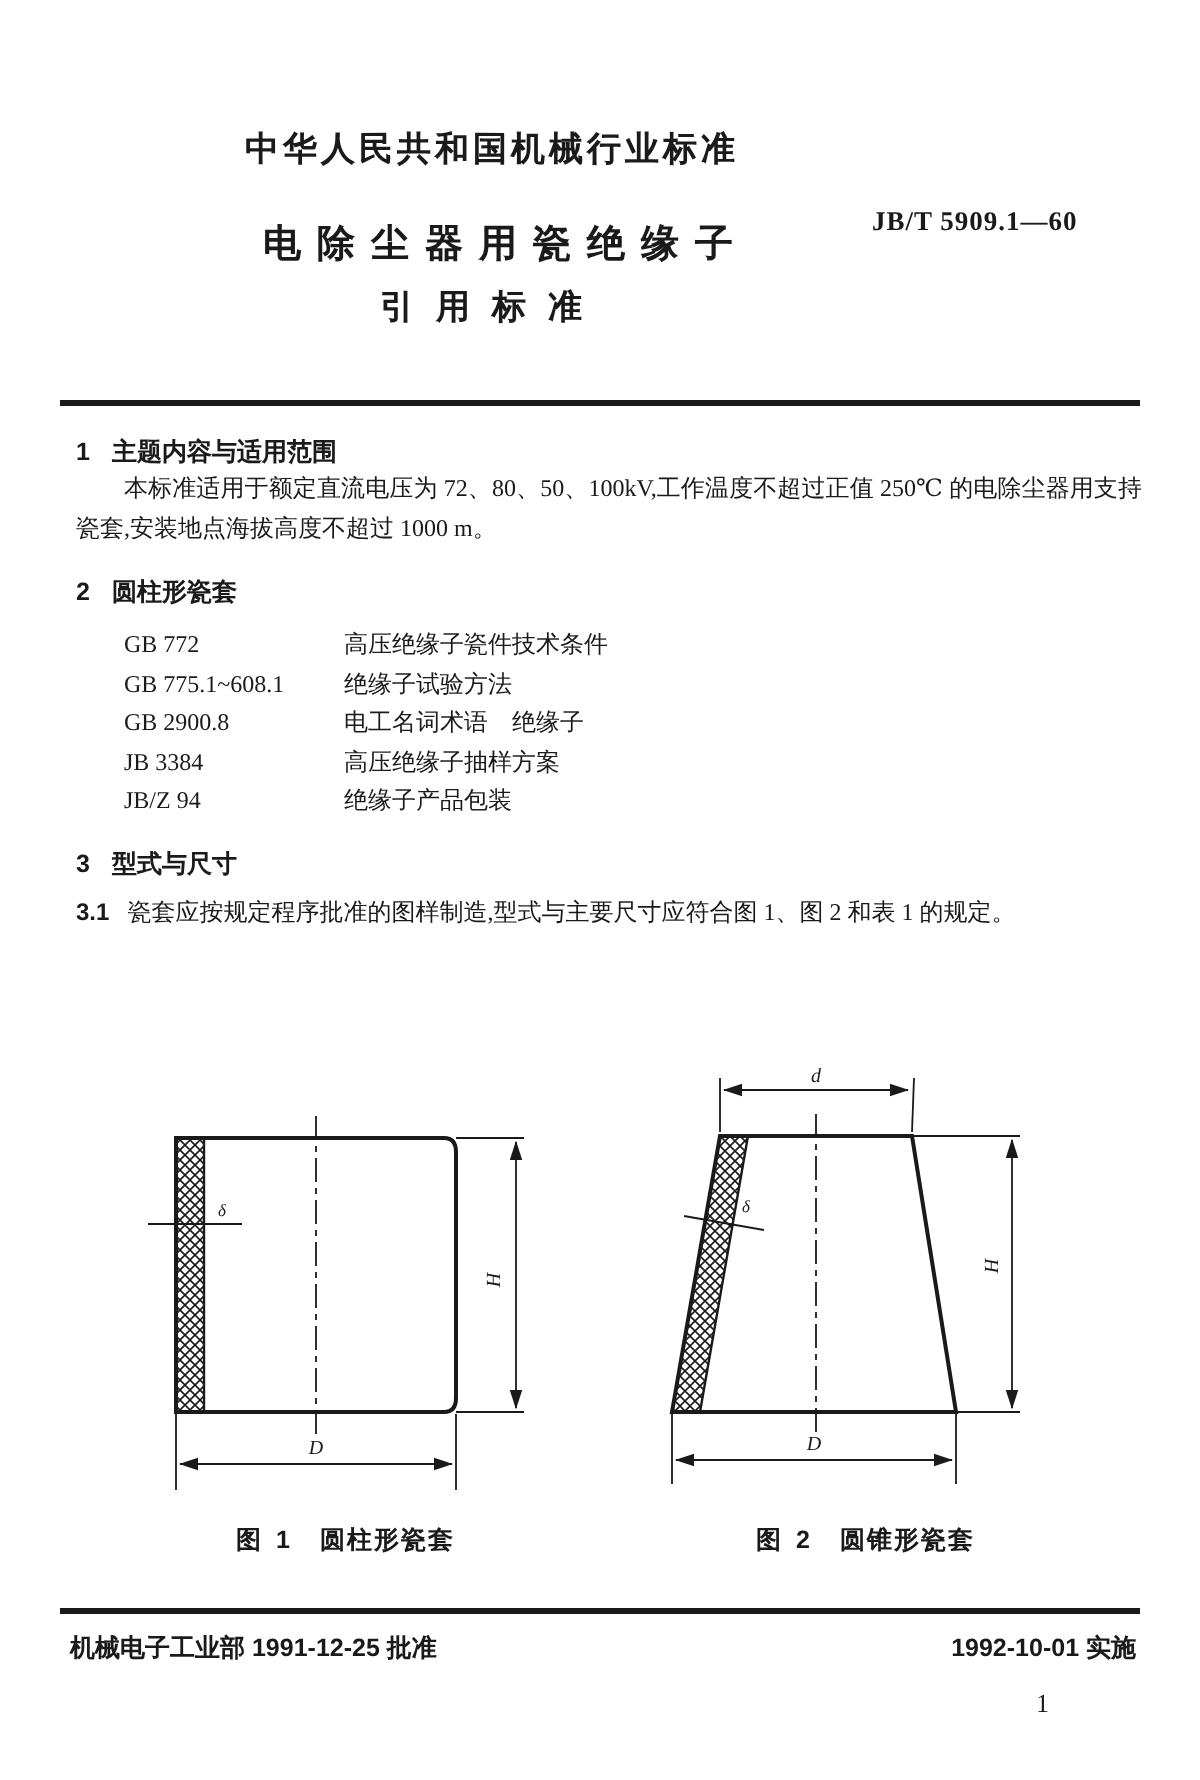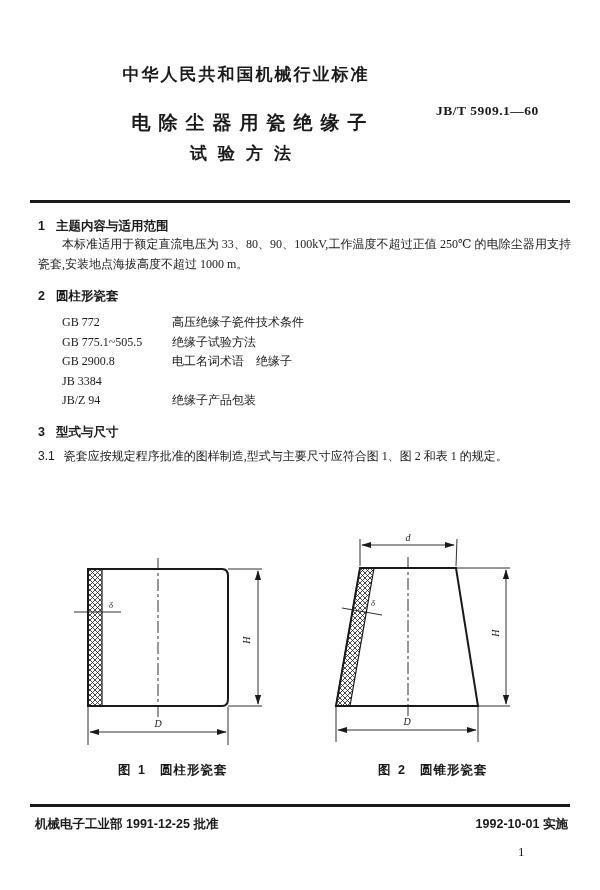--- a/index.html
+++ b/index.html
@@ -45,21 +45,21 @@
   #sec3-h{margin-top:13px;}
   .para{margin:0;text-indent:2em;text-align:justify;}
   #para1{margin-top:9px;}
   .ref-list{margin-top:9px;}
   .ref-row{display:flex;line-height:19.6px;padding-left:24px;}
   .ref-code{width:110px;flex:0 0 110px;}
   .ref-title{flex:1;}
   .clause{margin-top:7px;line-height:19px;}
   .clause-no{
     font-family:"Liberation Sans","DejaVu Sans",sans-serif;
-    font-weight:normal;display:inline-block;margin-right:9px;text-align:right;
+    font-weight:bold;display:inline-block;margin-right:9px;text-align:right;
   }
 
   
   .fig-svg{position:absolute;}
   #fig1-svg{left:60px;top:545px;}
   #fig2-svg{left:320px;top:528px;}
   .fig-caption{
     position:absolute;font-family:"Liberation Sans","DejaVu Sans",sans-serif;
     font-weight:bold;font-size:12.5px;white-space:nowrap;
   }
@@ -87,50 +87,51 @@
     font-weight:bold;font-size:12.5px;
   }
   .page-num{position:absolute;top:844px;left:518px;font-size:13px;}
 </style>
 </head>
 <body>
 
 <div class="hdr">
   <div class="org-line">中华人民共和国机械行业标准</div>
   <div class="title1">电除尘器用瓷绝缘子</div>
-  <div class="title2">试验方法</div>
+  <div class="title2">引用标准</div>
 </div>
 <div class="std-no">JB/T 5909.1—60</div>
 <div class="rule-top"></div>
 
 <div class="doc-body">
 
   <h2 class="sec-h" id="sec1-h">
     <span class="sec-no">1</span><span>主题内容与适用范围</span>
   </h2>
-  <p class="para">本标准适用于额定直流电压为 33、80、90、100kV,工作温度不超过正值 250℃ 的电除尘器用支持瓷套,安装地点海拔高度不超过 1000 m。</p>
+  <p class="para">本标准适用于额定直流电压为 72、80、50、100kV,工作温度不超过正值 250℃ 的电除尘器用支持瓷套,安装地点海拔高度不超过 1000 m。</p>
 
   <h2 class="sec-h" id="sec2-h">
     <span class="sec-no">2</span><span>圆柱形瓷套</span>
   </h2>
   <div class="ref-list">
     <div class="ref-row">
       <span class="ref-code">GB 772</span>
       <span class="ref-title">高压绝缘子瓷件技术条件</span>
     </div>
     <div class="ref-row">
-      <span class="ref-code">GB 775.1~505.5</span>
+      <span class="ref-code">GB 775.1~608.1</span>
       <span class="ref-title">绝缘子试验方法</span>
     </div>
     <div class="ref-row">
       <span class="ref-code">GB 2900.8</span>
       <span class="ref-title">电工名词术语　绝缘子</span>
     </div>
     <div class="ref-row">
       <span class="ref-code">JB 3384</span>
+      <span class="ref-title">高压绝缘子抽样方案</span>
     </div>
     <div class="ref-row">
       <span class="ref-code">JB/Z 94</span>
       <span class="ref-title">绝缘子产品包装</span>
     </div>
   </div>
 
   <h2 class="sec-h" id="sec3-h">
     <span class="sec-no">3</span><span>型式与尺寸</span>
   </h2>

